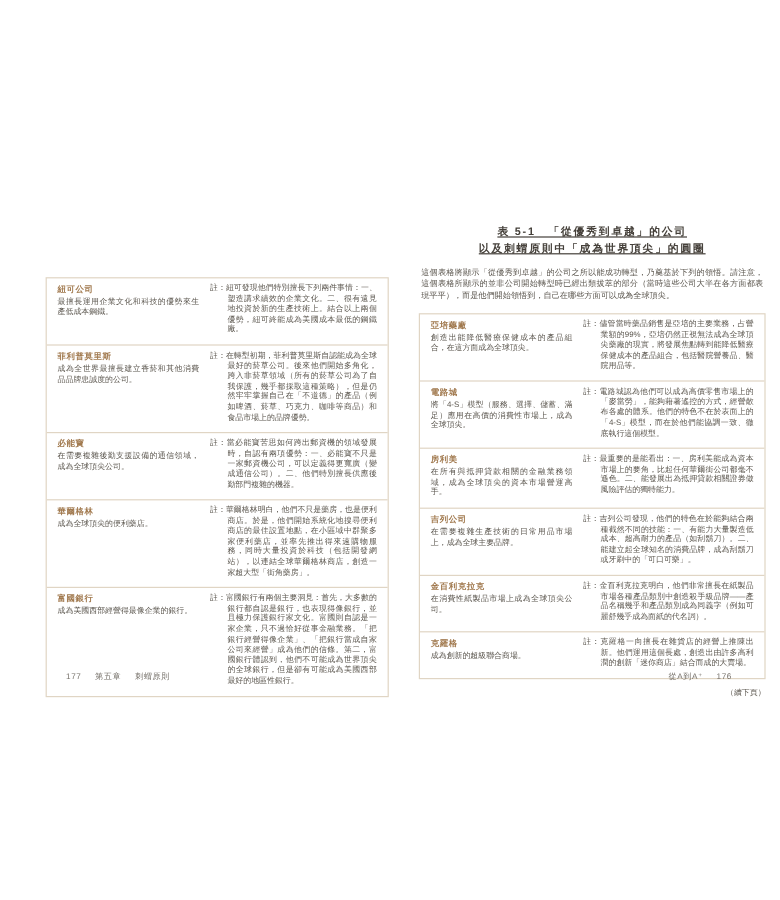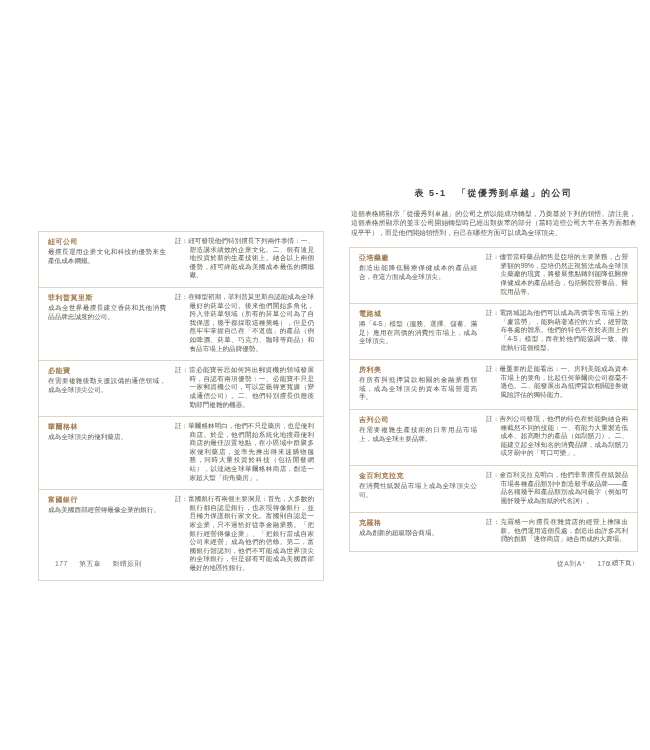--- a/index.html
+++ b/index.html
@@ -23,21 +23,21 @@
   .tbl { border: 1px solid #e0d5c4; }
   .tbl-row { display: flex; gap: 9px; padding: 5px 9px 7px 9px; }
   .tbl-row + .tbl-row { border-top: 1px solid #e0d5c4; }
   .company-cell { width: 118px; flex: none; }
   .company-name { color: #a1794e; font-weight: bold; font-size: 7px; line-height: 9px; margin-bottom: 2px; letter-spacing: 0.5px; }
   .concept { font-size: 6.6px; line-height: 8.6px; text-align: justify; }
   .note-cell { flex: 1; }
   .note { font-size: 6.6px; line-height: 8.6px; text-align: justify; padding-left: 2.2em; text-indent: -2.2em; }
 
   
-  .tbl-title { text-align: center; font-weight: bold; color: #45403a; font-size: 9px; line-height: 14px; letter-spacing: 1.5px; }
+  .tbl-title { text-align: center; font-weight: bold; color: #45403a; font-size: 9px; line-height: 14px; letter-spacing: 1.5px; text-decoration: underline; }
   .intro { font-size: 6.8px; line-height: 9.4px; text-align: justify; margin: 9px 2px 10px 2px; }
   .continued { text-align: right; font-size: 6.6px; margin-top: 7px; color: #5b564e; }
 
   
   .footer { position: absolute; top: 559px; font-size: 6.8px; color: #76716a; letter-spacing: 0.5px; }
   .footer-left { left: 55px; }
   .footer-right { right: 40px; }
   .footer span { margin-right: 9px; }
   .footer span:last-child { margin-right: 0; }
 </style>
@@ -97,20 +97,21 @@
         <div class="note-cell">
           <div class="note">註：富國銀行有兩個主要洞見：首先，大多數的銀行都自認是銀行，也表現得像銀行，並且極力保護銀行家文化。富國則自認是一家企業，只不過恰好從事金融業務。「把銀行經營得像企業」、「把銀行當成自家公司來經營」成為他們的信條。第二，富國銀行體認到，他們不可能成為世界頂尖的全球銀行，但是卻有可能成為美國西部最好的地區性銀行。</div>
         </div>
       </div>
 
     </div>
   </div>
 
   <div class="page page-right">
     <div class="tbl-title">表 5-1　「從優秀到卓越」的公司</div>
+    <div class="tbl-title">以及刺蝟原則中「成為世界頂尖」的圓圈</div>
     <div class="intro">這個表格將顯示「從優秀到卓越」的公司之所以能成功轉型，乃奠基於下列的領悟。請注意，這個表格所顯示的並非公司開始轉型時已經出類拔萃的部分（當時這些公司大半在各方面都表現平平），而是他們開始領悟到，自己在哪些方面可以成為全球頂尖。</div>
 
     <div class="tbl">
 
       <div class="tbl-row">
         <div class="company-cell">
           <div class="company-name">亞培藥廠</div>
           <div class="concept">創造出能降低醫療保健成本的產品組合，在這方面成為全球頂尖。</div>
         </div>
         <div class="note-cell">

